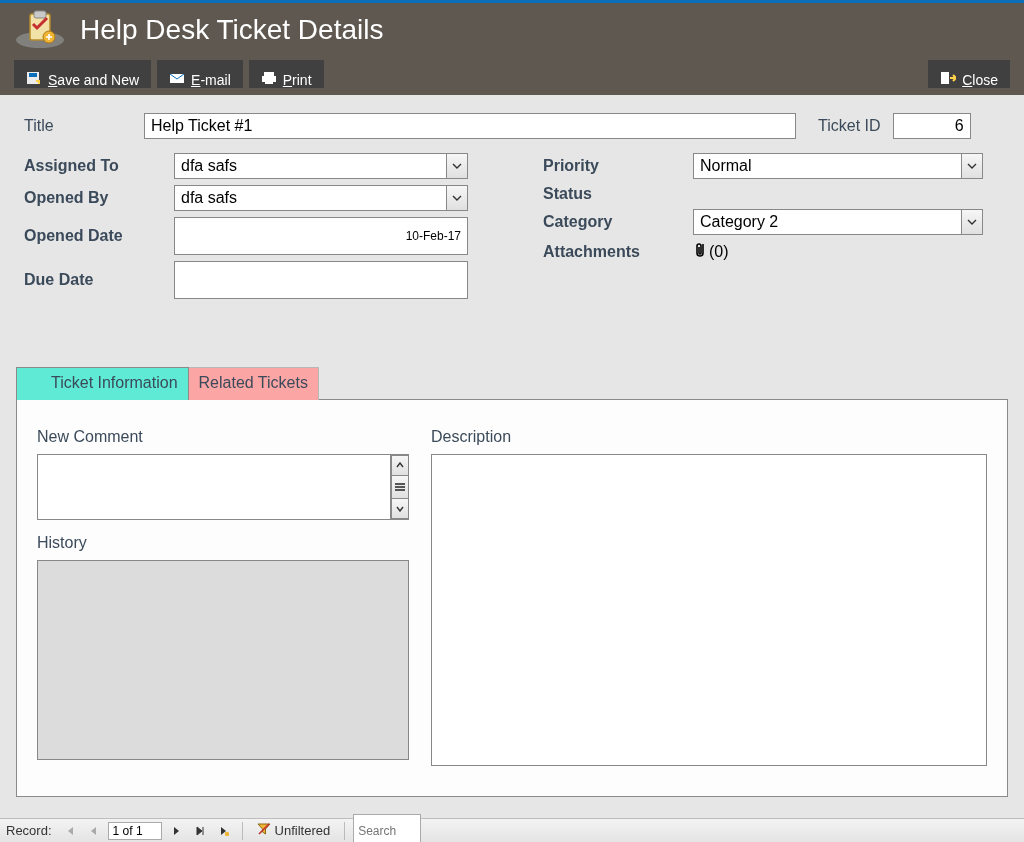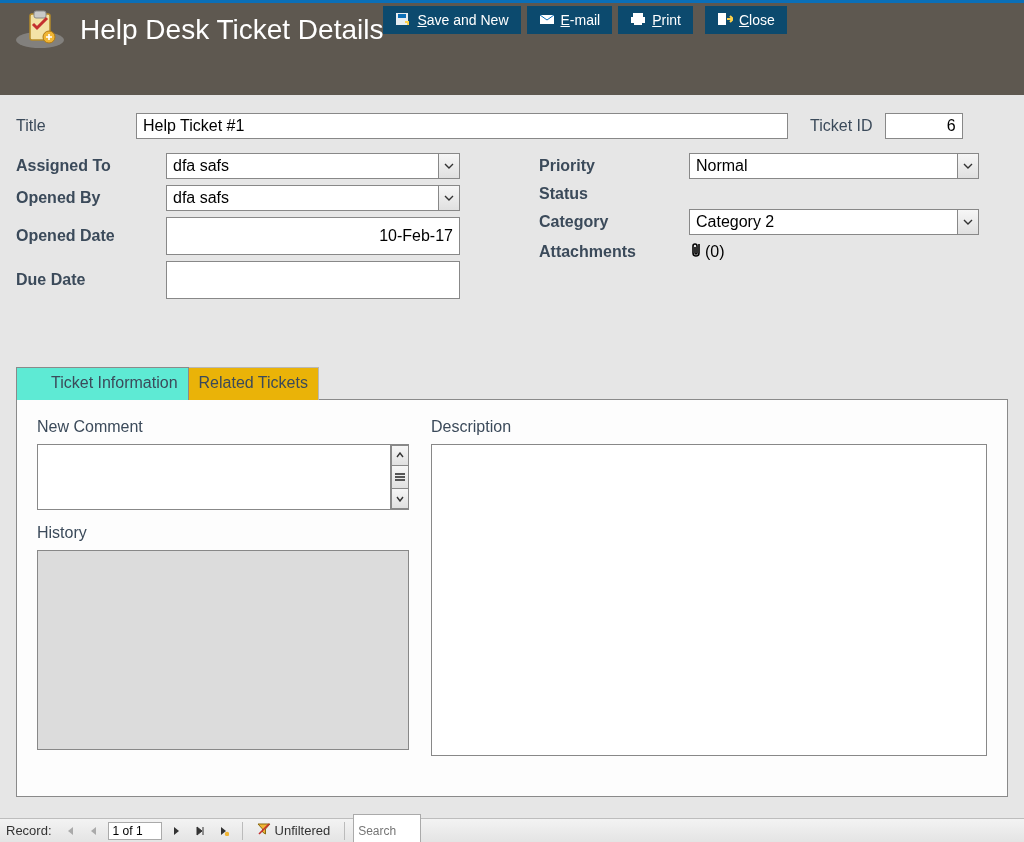--- a/index.html
+++ b/index.html
@@ -11,21 +11,21 @@
     height: 842px;
     overflow: hidden;
     border-top: 3px solid #0a6fb8;
   }
   
   .header {
     background: #5e5850;
     height: 92px;
     padding: 0 14px;
     display: flex;
-    flex-direction: row;
+    flex-direction: column;
     justify-content: flex-start;
   }
   .title-row {
     display: flex;
     align-items: center;
     height: 54px;
     gap: 14px;
   }
   .app-icon-wrap {
     width: 52px; height: 40px;
@@ -37,37 +37,38 @@
     font-weight: 400;
   }
   .toolbar-row {
     display: flex;
     align-items: center;
     gap: 6px;
     height: 34px;
   }
   .toolbar-row .spacer { flex: 1; }
   .btn {
-    background: #0c4a6e;
+    background: #404040;
     color: #fff;
     border: none;
-    padding: 11px 12px;
+    padding: 0 12px;
     font-size: 14px;
     display: flex;
-    align-items: center;
+    align-items: flex-end;
     gap: 6px;
     cursor: pointer;
     height: 28px;
   }
   .btn .u { text-decoration: underline; }
   .btn svg { width: 16px; height: 14px; }
   
   .form-area {
     padding: 18px 16px 6px 16px;
     color: #3b4a5a;
+    margin-left: 8px;
   }
   .top-row {
     display: flex;
     align-items: center;
     gap: 12px;
     margin-bottom: 14px;
   }
   .label {
     color: #3b4a5a;
     font-size: 16px;
@@ -124,21 +125,21 @@
     border: 1px solid #888;
     border-left: 1px solid #888;
     background: linear-gradient(#f6f6f6,#e0e0e0);
     display: flex; align-items: center; justify-content: center;
     cursor: pointer;
   }
   .combo .dd-btn svg { width:10px; height:6px; }
   .text-input {
     flex:1; max-width:294px;
     height:18px; border:1px solid #888; background:#fff;
-    padding:18px 6px; font-size:16px; text-align:right;
+    padding:18px 6px; font-size:12px; text-align:right;
   }
   .text-input.left { text-align:left; }
   .attach {
     display:flex; align-items:center; gap:2px;
     font-size:16px; color:#000;
   }
   .attach svg { width:14px; height:18px; }
 
   
   .tabs-wrap {
@@ -146,35 +147,35 @@
   }
   .tabstrip {
     display:flex; align-items:flex-end;
   }
   .tab {
     padding: 6px 10px 8px 10px;
     font-size:16px;
     color:#3b4a5a;
     border:1px solid #b8b8b8;
     border-bottom:none;
-    background:#eab308;
+    background:#fca5a5;
     cursor:pointer;
     position:relative;
     margin-right:-1px;
   }
   .tab.active {
     background:#5eead4;
     border-color:#8a8a8a;
     z-index:2;
     padding-left:34px;
   }
   .tab-body {
     border:1px solid #8a8a8a;
     background:#fdfdfd;
-    padding: 18px 20px 22px 20px;
+    padding: 28px 20px 22px 20px;
     min-height: 398px;
     margin-top:-1px;
   }
   .tab-grid {
     display:flex; gap:22px;
   }
   .tab-left { width: 372px; }
   .tab-right { flex: 1; }
   .section-label {
     color:#3b4a5a; font-size:16px; margin-bottom:8px;

